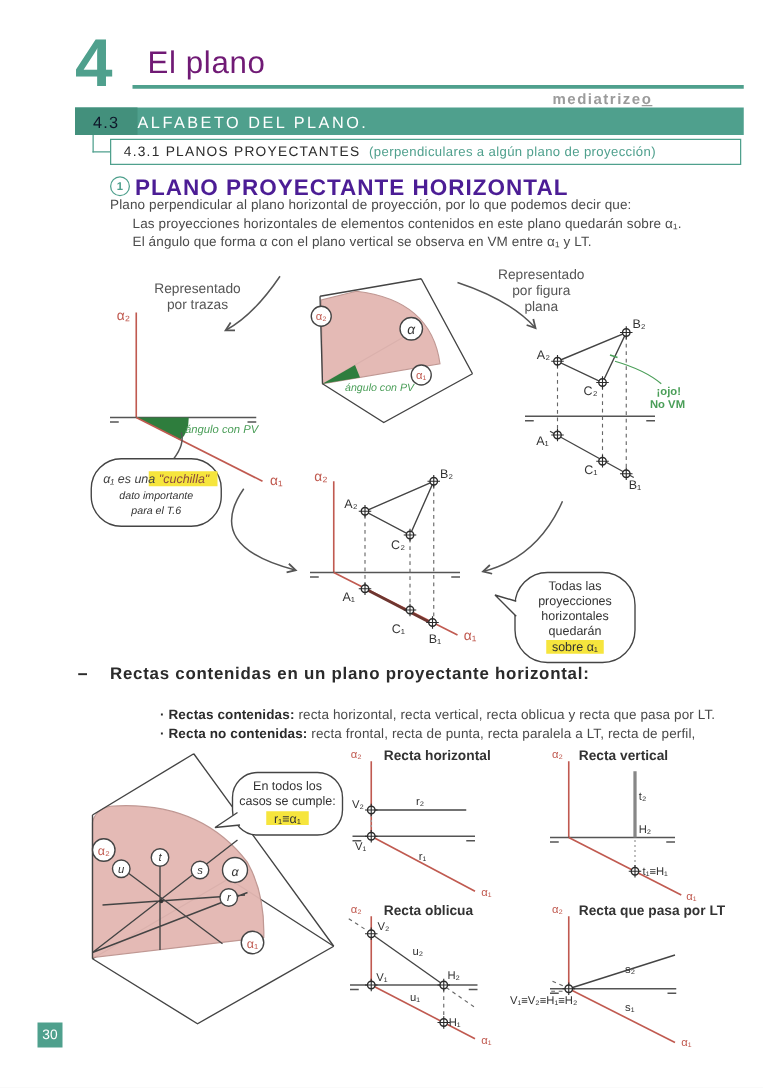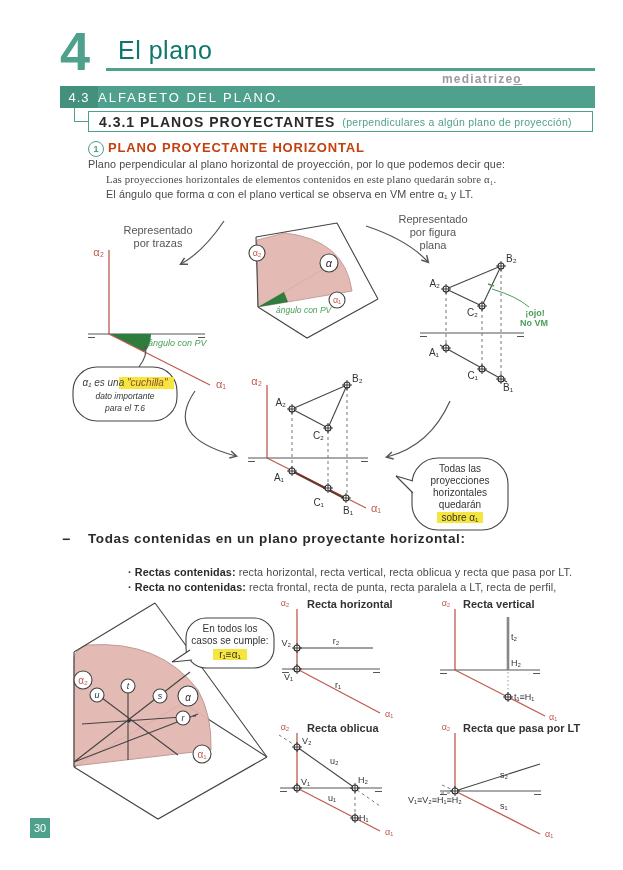--- a/index.html
+++ b/index.html
@@ -1,39 +1,39 @@
 <!DOCTYPE html>
 <html><head>
 <meta charset="utf-8">
 <style>
   html,body{margin:0;padding:0;}
   body{background:#e9e9e9;font-family:"Liberation Sans","DejaVu Sans",sans-serif;}
   .page{position:relative;width:623px;height:870px;background:#ffffff;overflow:hidden;}
   .abs{position:absolute;}
   
   .big4{left:60px;top:24px;font-size:54px;font-weight:bold;color:#4fa08d;line-height:1;}
-  .chapter-title{left:118px;top:36px;font-size:25px;color:#0f766e;letter-spacing:.5px;}
+  .chapter-title{left:118px;top:36px;font-size:25px;color:#701a75;letter-spacing:.5px;}
   .title-rule{left:106px;top:68px;width:489px;height:3px;background:#4fa08d;}
   .brand{left:442px;top:72px;width:165px;font-size:12px;font-weight:bold;color:#9b9b9b;letter-spacing:1.2px;}
   .brand .u{text-decoration:underline;}
   
   .banner{left:60px;top:86px;width:535px;height:22px;background:#4fa08d;display:flex;align-items:center;}
-  .banner-num{background:#43907c;color:#ffffff;width:38px;height:100%;display:flex;align-items:center;justify-content:center;font-size:13px;letter-spacing:1px;}
+  .banner-num{background:#43907c;color:#0f172a;width:50px;height:100%;display:flex;align-items:center;justify-content:center;font-size:13px;letter-spacing:1px;}
   .banner-title{color:#fff;font-size:13px;letter-spacing:2px;padding-left:0;}
   .conn-v{left:74px;top:108px;width:1.2px;height:14px;background:#4fa08d;}
   .conn-h{left:74px;top:121px;width:15px;height:1.2px;background:#4fa08d;}
   .subbox{left:88px;top:111px;width:505px;height:21px;border:1.2px solid #4fa08d;background:#fff;display:flex;align-items:center;padding-left:10px;box-sizing:border-box;}
-  .subbox .num-title{font-size:14px;font-weight:bold;color:#2b2b2b;letter-spacing:1px;}
+  .subbox .num-title{font-size:11px;font-weight:normal;color:#2b2b2b;letter-spacing:1px;}
   .subbox .note{font-size:10.5px;color:#4fa08d;margin-left:7px;letter-spacing:.3px;}
   
   .badge{left:88px;top:141px;width:14px;height:14px;border:1.3px solid #4fa08d;border-radius:50%;color:#4fa08d;font-size:9px;font-weight:bold;display:flex;align-items:center;justify-content:center;}
-  .t1-title{left:108px;top:140px;font-size:13px;font-weight:bold;color:#c2410c;letter-spacing:.8px;}
+  .t1-title{left:108px;top:140px;font-size:18px;font-weight:bold;color:#4c1d95;letter-spacing:.8px;}
   .body-line{font-size:10.8px;color:#4a4a4a;letter-spacing:.1px;}
   .t1-intro{left:88px;top:158px;}
-  .t1-p1{left:106px;top:173px;font-family:Liberation Serif, serif;}
+  .t1-p1{left:106px;top:173px;}
   .t1-p2{left:106px;top:188px;}
   
   .t2-dash{left:62px;top:531px;font-size:14px;font-weight:bold;color:#2b2b2b;}
   .t2-title{left:88px;top:531px;font-size:13.5px;font-weight:bold;color:#2b2b2b;letter-spacing:.6px;}
   .t2-intro{left:88px;top:551px;}
   .t2-item1{left:92px;top:566px;}
   .t2-item2{left:92px;top:581px;}
   .blab{font-weight:bold;color:#2b2b2b;margin-left:36px;}
   
   .pagenum{left:30px;top:818px;width:20px;height:20px;background:#4fa08d;color:#fff;font-size:11px;font-weight:normal;display:flex;align-items:center;justify-content:center;}
@@ -192,21 +192,21 @@
       <rect class="hlrect" x="437" y="512" width="46" height="11"></rect>
       <text x="460" y="472" text-anchor="middle" font-size="9.5" fill="#444">Todas las</text>
       <text x="460" y="484" text-anchor="middle" font-size="9.5" fill="#444">proyecciones</text>
       <text x="460" y="496" text-anchor="middle" font-size="9.5" fill="#444">horizontales</text>
       <text x="460" y="508" text-anchor="middle" font-size="9.5" fill="#444">quedarán</text>
       <text x="460" y="521" text-anchor="middle" font-size="9.5" fill="#444">sobre α₁</text>
     </g>
   </svg>
 
   <div class="abs t2-dash">−</div>
-  <div class="abs t2-title">Todas contenidas en un plano proyectante horizontal:</div>
+  <div class="abs t2-title">Rectas contenidas en un plano proyectante horizontal:</div>
   <div class="abs body-line t2-item1"><span class="blab">· Rectas contenidas:</span><span> recta horizontal, recta vertical, recta oblicua y recta que pasa por LT.</span></div>
   <div class="abs body-line t2-item2"><span class="blab">· Recta no contenidas:</span><span> recta frontal, recta de punta, recta paralela a LT, recta de perfil,</span></div>
 
   <svg style="top:592px" width="623" height="265" viewBox="0 592 623 265">
     <defs>
       <g id="pm2">
         <circle r="3" fill="#fff" stroke="#2b2b2b" stroke-width="1.1"></circle>
         <path d="M-5,0H5M0,-5V5" stroke="#2b2b2b" stroke-width=".9" fill="none"></path>
       </g>
     </defs>

